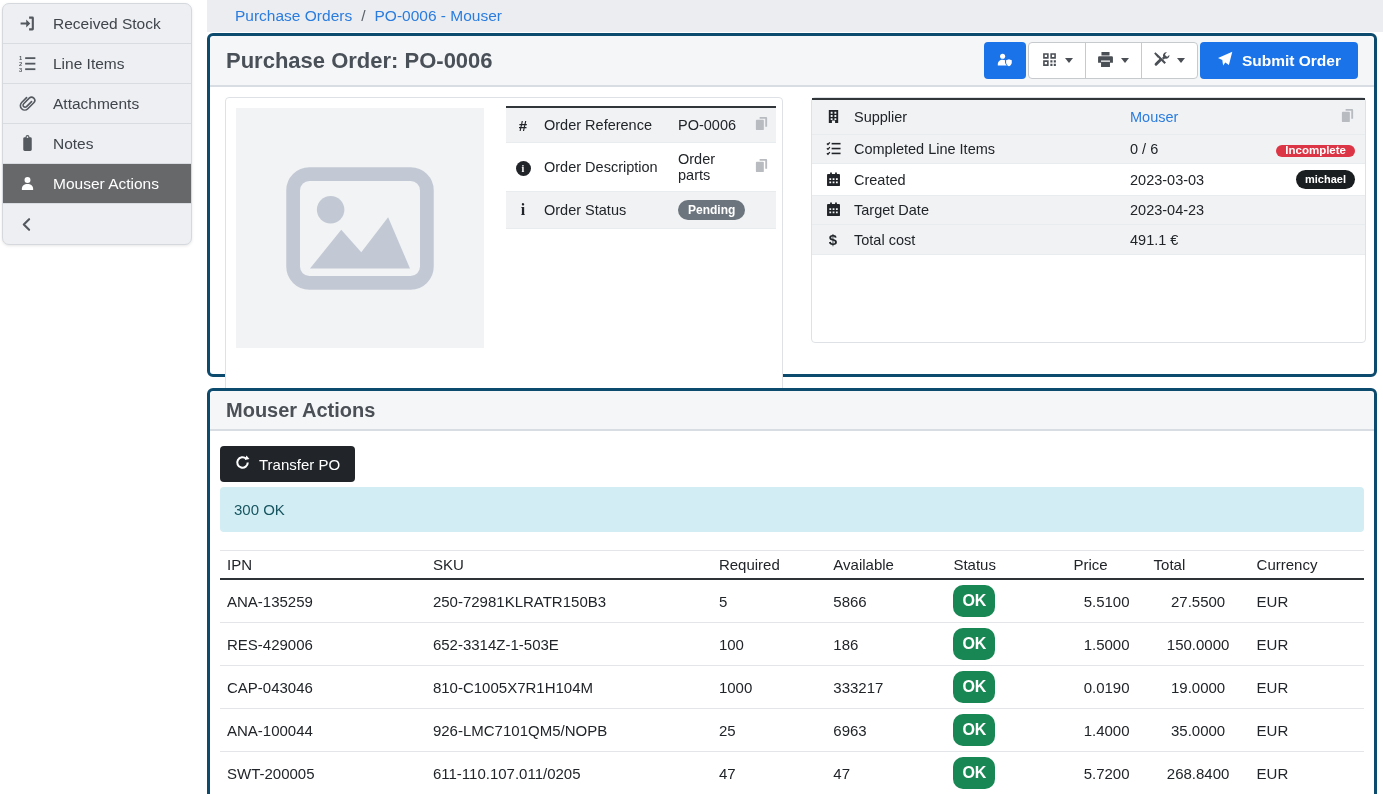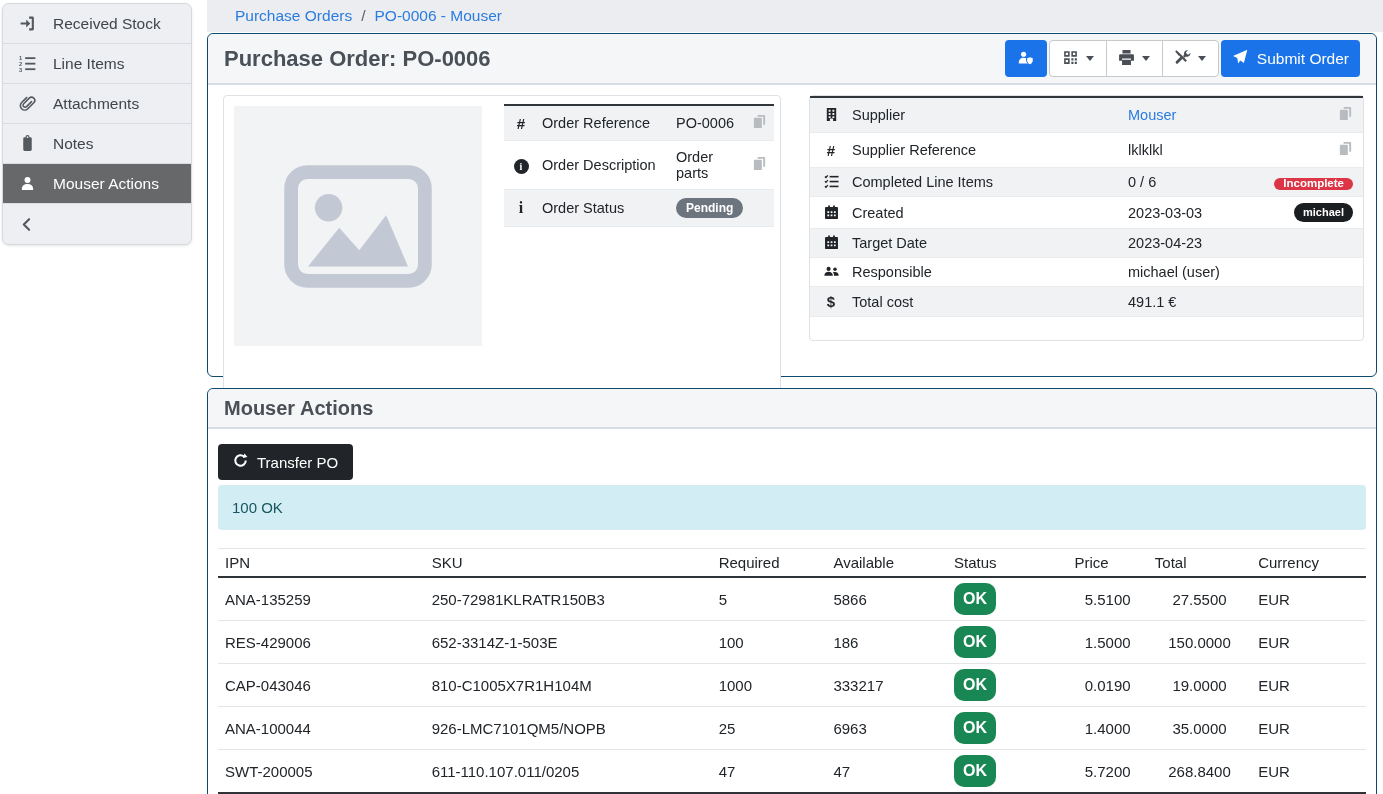--- a/index.html
+++ b/index.html
@@ -20,40 +20,40 @@
   .collapse-row { height:40px; }
 
   
   .breadcrumb-bar { position:absolute; left:207px; top:0; right:0; height:32px; background:#ebedf1;
     display:flex; align-items:center; padding-left:28px; font-size:15.5px; gap:9px; }
   .breadcrumb-bar a { color:#2a7cdf; text-decoration:none; cursor:pointer; }
   .crumb-sep { color:#5a6268; }
 
   
   .panel { position:absolute; left:207px; width:1170px; background:#fff;
-    border:1px solid #0c4a6e; border-radius:6px; }
+    border:3px solid #0c4a6e; border-radius:6px; }
   .panel-main { top:33px; height:344px; }
   .panel-actions { top:388px; height:430px; }
   .panel-header { display:flex; align-items:center; background:#f5f6f8;
     border-bottom:2px solid #d8dde3; border-radius:6px 6px 0 0; padding:0 16px; }
   .panel-main .panel-header { height:51px; }
   .panel-actions .panel-header { height:40px; }
   .page-title { font-size:22px; font-weight:600; color:#495057; }
   .panel-title { font-size:20px; font-weight:600; color:#4a5056; }
 
   
   .toolbar { margin-left:auto; display:flex; align-items:stretch; gap:2px; height:37px; }
   .btn { display:flex; align-items:center; justify-content:center; border:1px solid transparent;
     border-radius:4px; cursor:pointer; font-family:inherit; background:none; }
   .btn-blue { background:#1a73e8; color:#fff; }
   .btn-iconsq { width:42px; }
   .btn-group { display:flex; border:1px solid #c6cacd; border-radius:4px; overflow:hidden; background:#fff; }
   .btn-group .btn { border-radius:0; border:none; border-left:1px solid #c6cacd; width:56px; gap:7px; color:#4a4f55; }
   .btn-group .btn:first-child { border-left:none; }
-  .btn-submit { padding:0 10px; gap:9px; font-size:15.5px; font-weight:400; }
+  .btn-submit { padding:0 16px; gap:9px; font-size:15.5px; font-weight:700; }
   .btn svg { width:17px; height:17px; }
   .btn-submit svg { width:16px; height:16px; }
   .caret { width:0; height:0; border-left:4px solid transparent; border-right:4px solid transparent;
     border-top:5px solid #4a4f55; }
 
   
   .panel-body { position:relative; }
   .detail-box { position:absolute; border:1px solid #dee2e6; border-radius:4px; background:#fff; }
   .left-box  { left:15px;  top:10px; width:558px; height:296px; }
   .right-box { left:601px; top:10px; width:555px; height:246px; }
@@ -299,31 +299,20 @@
                     </svg></span></td>
             <td>Supplier</td>
             <td><a class="val-link">Mouser</a></td>
             <td class="td-rg"><span class="copy-btn">
                     <svg viewBox="0 0 16 16" fill="currentColor">
                       <path d="M6 1h7a1 1 0 0 1 1 1v9.5h-2V3H6z"></path>
                       <rect x="2" y="4" width="8.5" height="11" rx="1"></rect>
                     </svg>
                   </span></td>
           </tr>
-          <tr class="tall">
-            <td class="td-ic"><span class="gi gi-hash"></span></td>
-            <td>Supplier Reference</td>
-            <td>lklklkl</td>
-            <td class="td-rg"><span class="copy-btn">
-                    <svg viewBox="0 0 16 16" fill="currentColor">
-                      <path d="M6 1h7a1 1 0 0 1 1 1v9.5h-2V3H6z"></path>
-                      <rect x="2" y="4" width="8.5" height="11" rx="1"></rect>
-                    </svg>
-                  </span></td>
-          </tr>
           <tr class="g">
             <td class="td-ic"><span><svg viewBox="0 0 16 16">
                       <g fill="none" stroke="#212529" stroke-width="1.4">
                         <path d="M1 2.6 2.1 3.7 4.1 1.4"></path>
                         <path d="M1 7.8 2.1 8.9 4.1 6.6"></path>
                         <path d="M1 13 2.1 14.1 4.1 11.8"></path>
                       </g>
                       <g fill="#212529">
                         <rect x="6" y="2" width="9.5" height="1.7"></rect>
                         <rect x="6" y="7.2" width="9.5" height="1.7"></rect>
@@ -345,31 +334,20 @@
           </tr>
           <tr class="g">
             <td class="td-ic"><span><svg viewBox="0 0 16 16" fill="currentColor">
                       <path d="M4.4.4h1.9v2.2H4.4zM9.7.4h1.9v2.2H9.7z"></path>
                       <path fill-rule="evenodd" d="M2.1 2.2h11.8a1 1 0 0 1 1 1V14a1 1 0 0 1-1 1H2.1a1 1 0 0 1-1-1V3.2a1 1 0 0 1 1-1zM3.6 6.6h1.9v1.9H3.6zm3.5 0H9v1.9H7.1zm3.5 0h1.9v1.9h-1.9zM3.6 10.2h1.9v1.9H3.6zm3.5 0H9v1.9H7.1zm3.5 0h1.9v1.9h-1.9z"></path>
                     </svg></span></td>
             <td>Target Date</td>
             <td>2023-04-23</td>
             <td class="td-rg"></td>
           </tr>
-          <tr>
-            <td class="td-ic"><span><svg viewBox="0 0 18 14" fill="currentColor">
-                      <circle cx="5.5" cy="3.9" r="2.5"></circle>
-                      <path d="M5.5 7.3c2.8 0 5 1.6 5 3.9v1H.5v-1c0-2.3 2.2-3.9 5-3.9z"></path>
-                      <circle cx="13.2" cy="4.3" r="2.1"></circle>
-                      <path d="M13.2 7.5c2.4 0 4.3 1.4 4.3 3.4v1.3h-5.7c.1-.3.2-.7.2-1 0-1.3-.5-2.4-1.4-3.3.8-.3 1.7-.4 2.6-.4z"></path>
-                    </svg></span></td>
-            <td>Responsible</td>
-            <td>michael (user)</td>
-            <td class="td-rg"></td>
-          </tr>
           <tr class="g">
             <td class="td-ic"><span class="gi gi-dollar"></span></td>
             <td>Total cost</td>
             <td>491.1 €</td>
             <td class="td-rg"></td>
           </tr>
         </tbody>
           </table>
       </div>
     </div>
@@ -384,21 +362,21 @@
         <span>
           <svg viewBox="0 0 16 16">
               <path d="M13.6 8a5.6 5.6 0 1 1-1.7-4" fill="none" stroke="currentColor" stroke-width="2.2"></path>
               <path d="M12.2.6 15.4 4.3 10.5 5.2z" fill="currentColor"></path>
             </svg>
         </span>
         <span>Transfer PO</span>
       </button>
 
       <div class="alert-info">
-        <span>100 OK</span>
+        <span>300 OK</span>
       </div>
 
       <table class="data-table">
         <colgroup>
             <col class="c-ipn">
             <col class="c-sku">
             <col class="c-req">
             <col class="c-av">
             <col class="c-st">
             <col class="c-pr">

